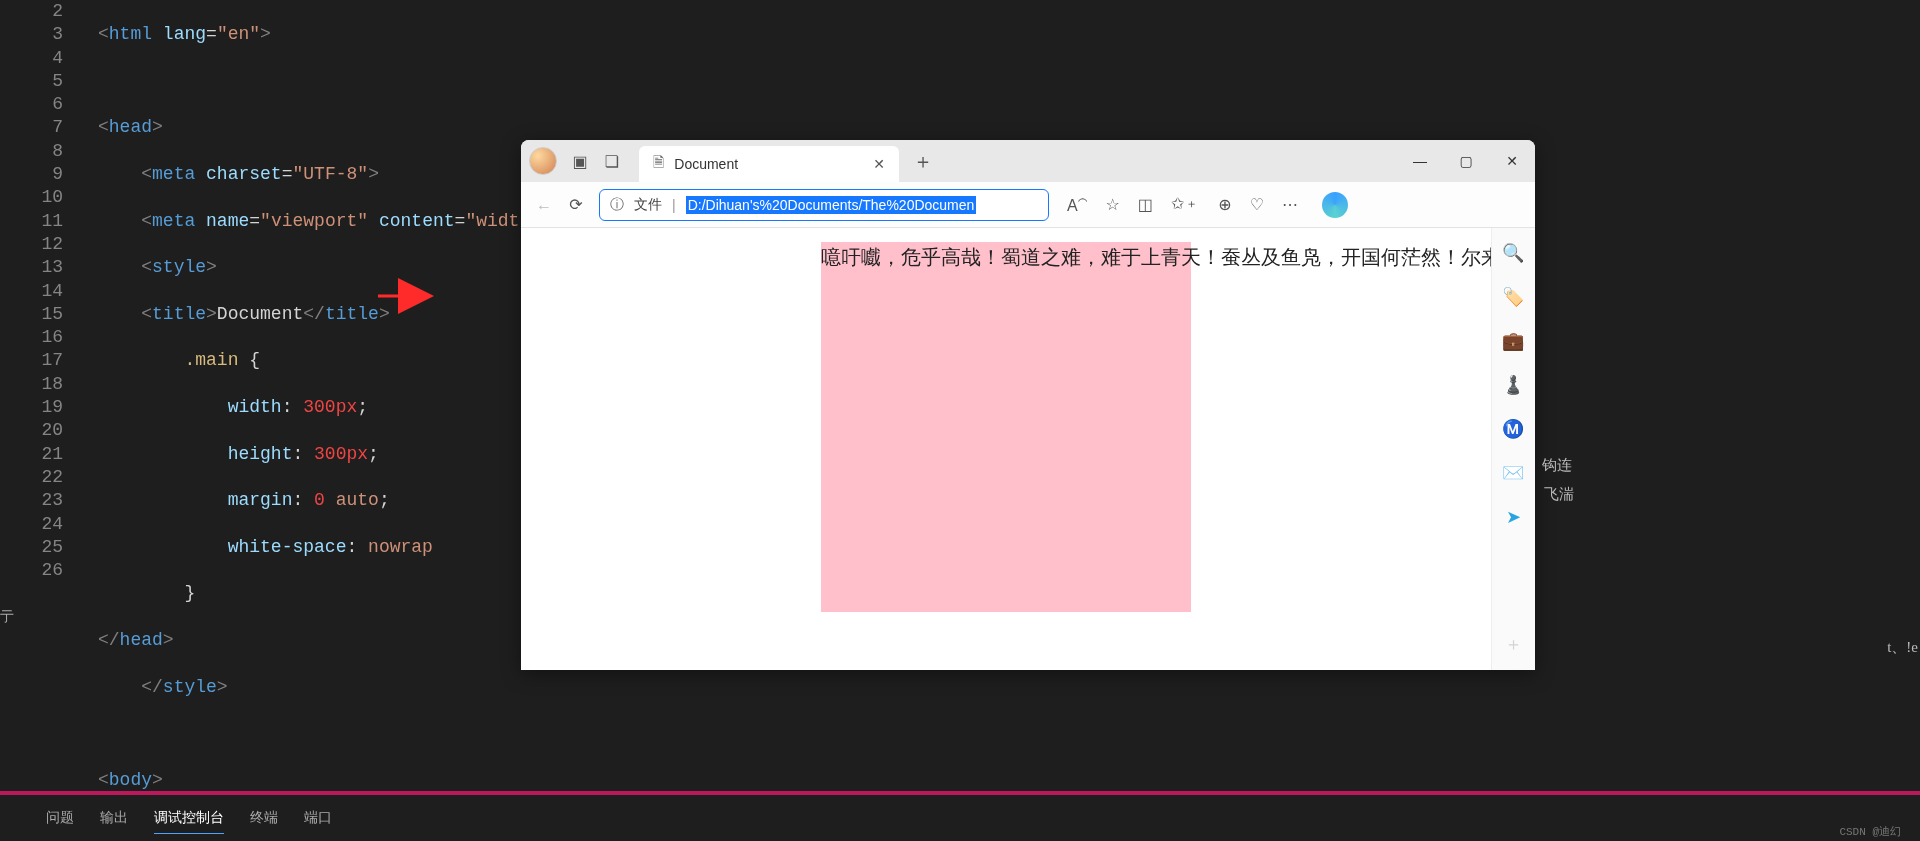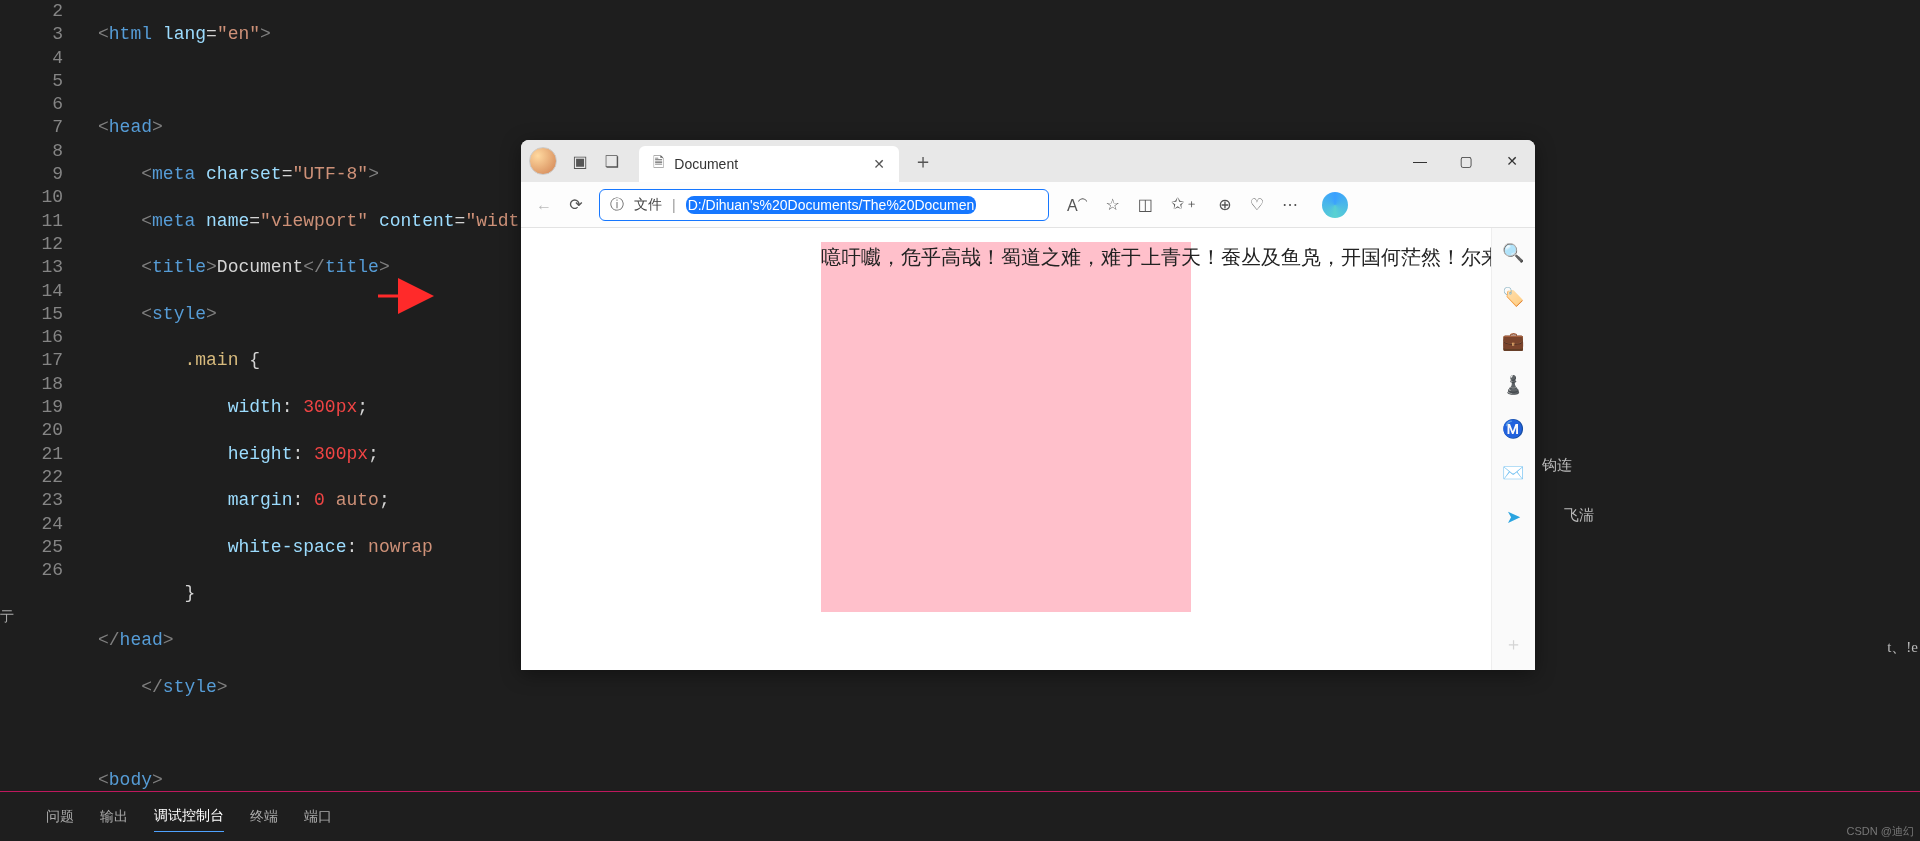--- a/index.html
+++ b/index.html
@@ -35,21 +35,21 @@
   .code {
     position: absolute;
     left: 98px; top: 0;
     white-space: pre;
   }
   .code div { height: 23.3px; }
   .tag-b { color: #808080; }     
   .tag-n2 { color: #569cd6; }    
   .attr  { color: #9cdcfe; }     
   .str   { color: #ce9178; }     
-  .sel   { color: #d7ba7d; border-radius: 8px; }     
+  .sel   { color: #d7ba7d; }     
   .brace { color: #d4d4d4; }
   .prop  { color: #9cdcfe; font-family: Liberation Mono, monospace; }
   .val   { color: #ce9178; }
   .num   { color: #ef4444; }
   .txt   { color: #d4d4d4; }
   .punc  { color: #d4d4d4; }
   .swatch {
     display: inline-block;
     width: 12px; height: 12px;
     background: pink;
@@ -57,21 +57,21 @@
     vertical-align: middle;
     margin-right: 4px;
   }
 
   
   .panel {
     position: absolute;
     left: 0; bottom: 0;
     width: 100%;
     height: 50px;
-    border-top: 1px solid #be185d;
+    border-top: 4px solid #be185d;
     background: #1e1e1e;
     display: flex;
     gap: 26px;
     align-items: center;
     padding-left: 46px;
     font-family: "Microsoft YaHei", sans-serif;
     font-size: 14px;
     color: #aaa;
   }
   .panel .ptab { cursor: pointer; padding: 6px 0; }
@@ -219,23 +219,23 @@
     background: pink;
     margin: 14px auto 0;
     white-space: nowrap;
     font-size: 20px;
     color:#222;
     padding-top:2px;
   }
 
   
   .stray1 { position:absolute; left:1542px; top:456px; font-family:Liberation Sans, sans-serif; color:#bbb; font-size:15px;}
-  .stray2 { position:absolute; left:1544px; top:506px; font-family:"Microsoft YaHei"; color:#bbb; font-size:15px;margin-left:20px;}
+  .stray2 { position:absolute; left:1544px; top:485px; font-family:"Microsoft YaHei"; color:#bbb; font-size:15px;}
   .stray3 { position:absolute; right:2px; top:638px; font-family:"Microsoft YaHei"; color:#bbb; font-size:15px;}
-  .watermark { position:absolute; right:6px; bottom:2px; font-size:11px; color:#777; font-family:Liberation Sans, sans-serif;}
+  .watermark { position:absolute; right:19px; bottom:2px; font-size:11px; color:#777; font-family:Liberation Mono, monospace;}
   .left-edge { position:absolute; left:0; top:608px; color:#aaa; font-size:14px; font-family:"Microsoft YaHei";}
 </style>
 </head>
 <body>
 
 <div class="editor">
   <div class="gutter">
     <div>2</div>
     <div>3</div>
     <div>4</div>
@@ -262,22 +262,22 @@
     <div>25</div>
     <div>26</div>
   </div>
 
   <div class="code">
 <div><span class="tag-b">&lt;</span><span class="tag-n2">html</span> <span class="attr">lang</span><span class="punc">=</span><span class="str">"en"</span><span class="tag-b">&gt;</span></div>
 <div></div>
 <div><span class="tag-b">&lt;</span><span class="tag-n2">head</span><span class="tag-b">&gt;</span></div>
 <div>    <span class="tag-b">&lt;</span><span class="tag-n2">meta</span> <span class="attr">charset</span><span class="punc">=</span><span class="str">"UTF-8"</span><span class="tag-b">&gt;</span></div>
 <div>    <span class="tag-b">&lt;</span><span class="tag-n2">meta</span> <span class="attr">name</span><span class="punc">=</span><span class="str">"viewport"</span> <span class="attr">content</span><span class="punc">=</span><span class="str">"width=device-width, initial-scale=1.0"</span><span class="tag-b">&gt;</span></div>
+<div>    <span class="tag-b">&lt;</span><span class="tag-n2">style</span><span class="tag-b">&gt;</span></div>
 <div>    <span class="tag-b">&lt;</span><span class="tag-n2">title</span><span class="tag-b">&gt;</span><span class="txt">Document</span><span class="tag-b">&lt;/</span><span class="tag-n2">title</span><span class="tag-b">&gt;</span></div>
-<div>    <span class="tag-b">&lt;</span><span class="tag-n2">style</span><span class="tag-b">&gt;</span></div>
 <div>        <span class="sel">.main</span> <span class="brace">{</span></div>
 <div>            <span class="prop">width</span><span class="punc">:</span> <span class="num">300px</span><span class="punc">;</span></div>
 <div>            <span class="prop">height</span><span class="punc">:</span> <span class="num">300px</span><span class="punc">;</span></div>
 <div>            <span class="prop">margin</span><span class="punc">:</span> <span class="num">0</span> <span class="val">auto</span><span class="punc">;</span></div>
 <div>            <span class="prop">white-space</span><span class="punc">:</span> <span class="val">nowrap</span></div>
 <div>        <span class="brace">}</span></div>
 <div><span class="tag-b">&lt;/</span><span class="tag-n2">head</span><span class="tag-b">&gt;</span></div>
 <div>    <span class="tag-b">&lt;/</span><span class="tag-n2">style</span><span class="tag-b">&gt;</span></div>
 <div></div>
 <div><span class="tag-b">&lt;</span><span class="tag-n2">body</span><span class="tag-b">&gt;</span></div>

